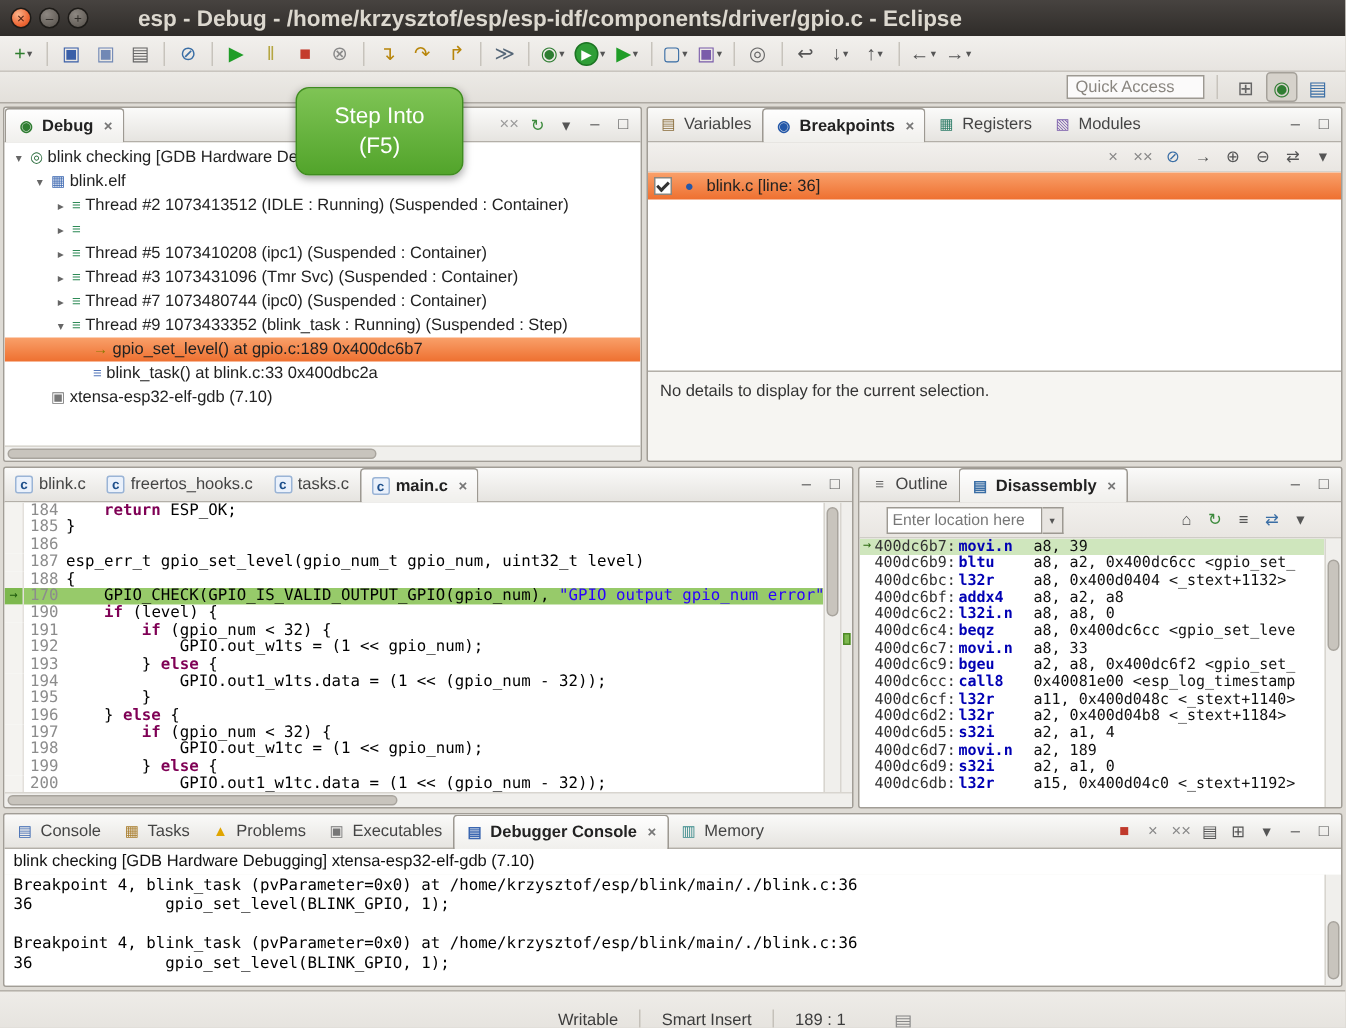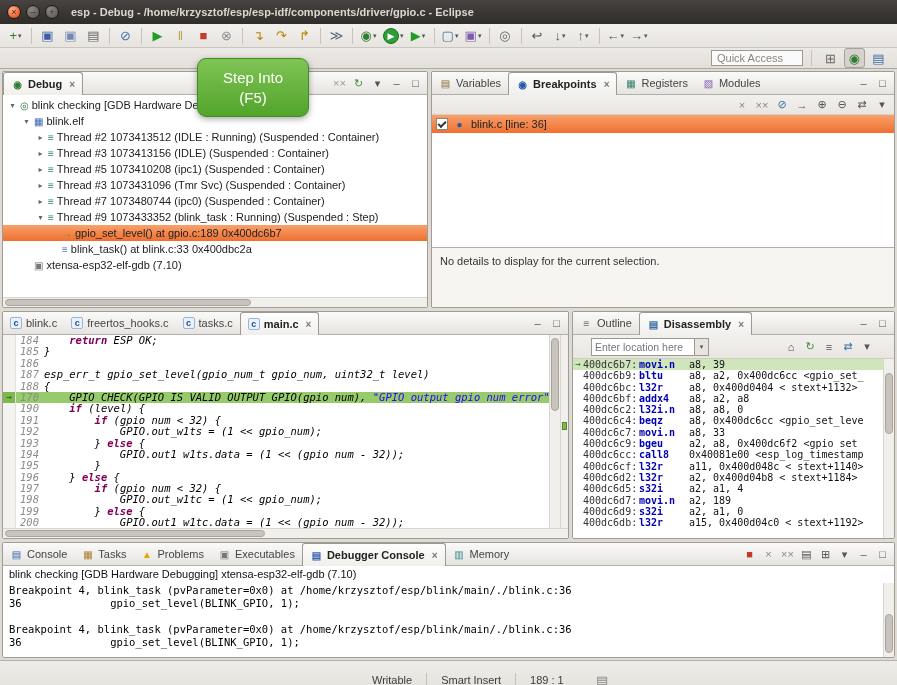--- a/index.html
+++ b/index.html
@@ -6,21 +6,21 @@
   html,body{width:897px;height:685px;}
   body{position:relative;background:#dedbd5;font-family:"Liberation Sans",sans-serif;overflow:hidden;}
 
   
   #titlebar{position:absolute;left:0;top:0;width:897px;height:24px;
     background:linear-gradient(#474340,#2f2c29);display:flex;align-items:center;padding:0 7px;gap:5px;}
   .winbtn{width:14px;height:14px;border-radius:50%;border:1px solid #1d1b18;display:inline-flex;
     align-items:center;justify-content:center;font-size:9px;line-height:9px;}
   .winbtn.close{background:radial-gradient(circle at 35% 30%,#f9b38a,#ef6a38 60%,#cf4a1c);}
   .winbtn.min,.winbtn.max{background:radial-gradient(circle at 35% 30%,#8d8781,#55504a);}
-  #title-text{color:#dcd8cf;font-size:11px;font-weight:bold;margin-left:7px;white-space:nowrap;overflow:hidden;}
+  #title-text{color:#dcd8cf;font-size:15px;font-weight:bold;margin-left:28px;white-space:nowrap;overflow:hidden;}
 
   
   #toolbar1{position:absolute;left:0;top:24px;width:897px;height:24px;background:linear-gradient(#f2f0ed,#e7e4e0);
     border-bottom:1px solid #c9c5bf;display:flex;align-items:center;padding:0 5px;gap:2px;}
   #toolbar2{position:absolute;left:0;top:48px;width:897px;height:21px;background:linear-gradient(#eceae6,#e3e0db);
     border-bottom:1px solid #aeaaa3;display:flex;align-items:center;justify-content:flex-end;padding:0 8px;gap:5px;}
   .tbi{height:20px;min-width:21px;padding:0 2px;display:inline-flex;align-items:center;justify-content:center;
     font-size:13px;border-radius:3px;cursor:default;}
   .tbi .gly{display:inline-block;}
   .tbi .dd{font-size:7px;color:#555;margin-left:1px;}
@@ -73,21 +73,21 @@
   .bp-row{height:18px;display:flex;align-items:center;gap:5px;padding:0 4px;font-size:11px;color:#222;}
   .bp-row.sel{background:linear-gradient(#f9a06a,#ee7030);}
   .cb{width:12px;height:12px;border:1px solid #8a867f;background:#fff;display:flex;align-items:center;justify-content:center;flex:none;}
   .cb.checked::after{content:"";width:6px;height:3px;border-left:2px solid #333;border-bottom:2px solid #333;
     transform:rotate(-45deg);margin-top:-2px;}
   .bp-details{height:60px;flex:none;border-top:1px solid #b3afa8;background:#f6f5f2;padding:7px 8px;font-size:11px;color:#333;}
 
   
   .editor-body{flex:1;background:#fff;display:flex;flex-direction:column;overflow:hidden;}
   .editor-main{flex:1;display:flex;overflow:hidden;}
-  .code-area{flex:1;overflow:hidden;font-family:"DejaVu Sans Mono",monospace;font-size:10.5px;font-style:italic;}
+  .code-area{flex:1;overflow:hidden;font-family:"DejaVu Sans Mono",monospace;font-size:10.5px;}
   .code-line{height:11.4px;line-height:11.4px;display:flex;white-space:pre;}
   .code-line.cur{background:#97ca6a;}
   .ann{width:13px;flex:none;background:#f4f3f0;border-right:1px solid #e3e0db;color:#1f5a0d;font-size:9px;
     display:inline-flex;align-items:center;justify-content:center;}
   .code-line.cur .ann{background:#7db84e;}
   .lnum{width:28px;flex:none;text-align:right;padding-right:5px;color:#8c8c8c;}
   .ltext{flex:1;overflow:hidden;color:#000;}
   .kw{color:#7f0055;font-weight:bold;}
   .str{color:#2a00ff;}
 
@@ -293,21 +293,20 @@
         <span class="tlabel">blink.elf</span>
       </div>
       <div class="trow" style="padding-left: 31px;">
         <span class="texp">▸</span>
         <span class="ticon" style="color: rgb(46, 139, 87);">≡</span>
         <span class="tlabel">Thread #2 1073413512 (IDLE : Running) (Suspended : Container)</span>
       </div>
       <div class="trow" style="padding-left: 31px;">
         <span class="texp">▸</span>
         <span class="ticon" style="color: rgb(46, 139, 87);">≡</span>
-        <span class="tlabel">Thread #3 1073413156 (IDLE) (Suspended : Container)</span>
       </div>
       <div class="trow" style="padding-left: 31px;">
         <span class="texp">▸</span>
         <span class="ticon" style="color: rgb(46, 139, 87);">≡</span>
         <span class="tlabel">Thread #5 1073410208 (ipc1) (Suspended : Container)</span>
       </div>
       <div class="trow" style="padding-left: 31px;">
         <span class="texp">▸</span>
         <span class="ticon" style="color: rgb(46, 139, 87);">≡</span>
         <span class="tlabel">Thread #3 1073431096 (Tmr Svc) (Suspended : Container)</span>

